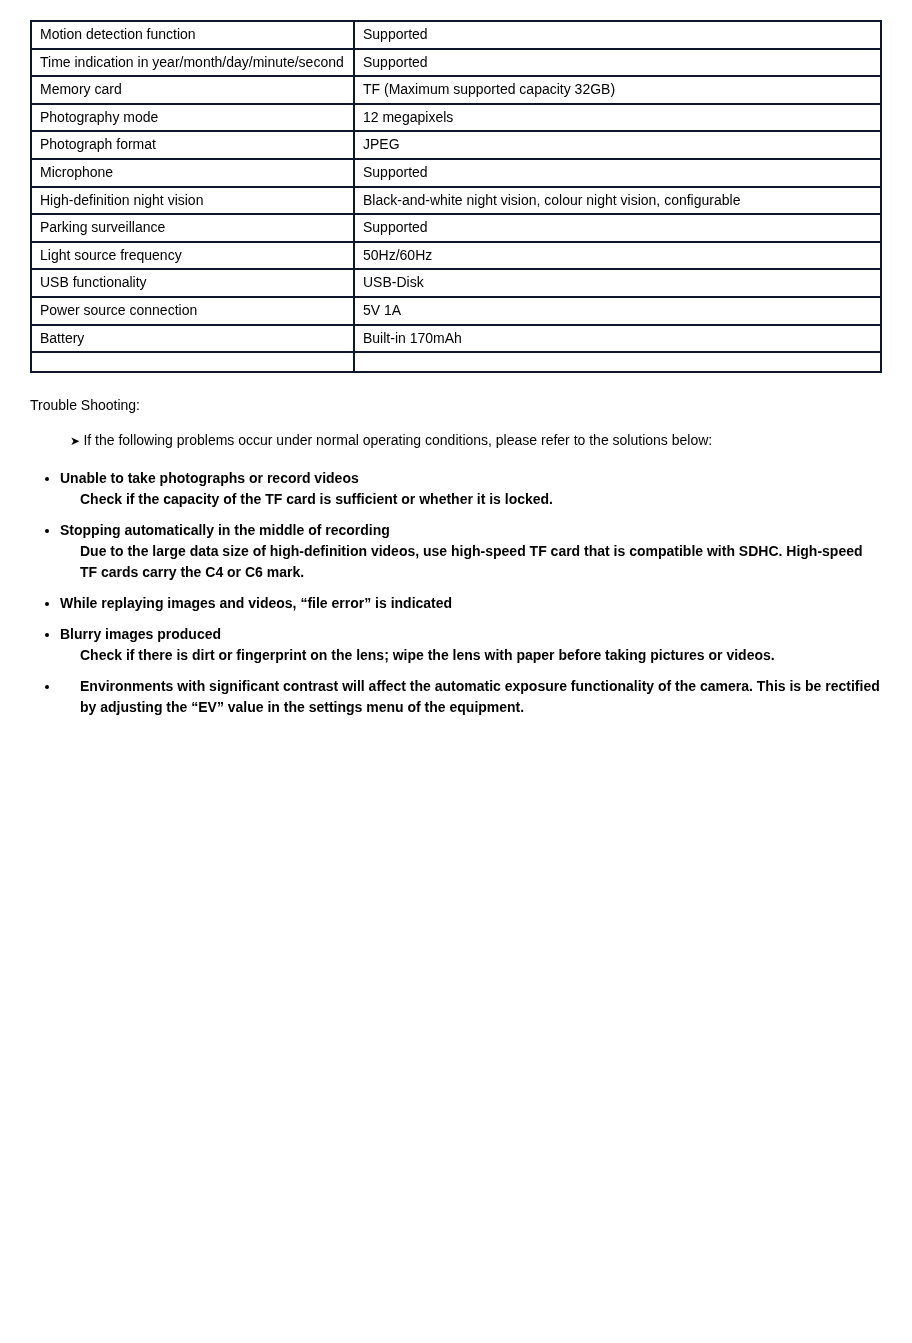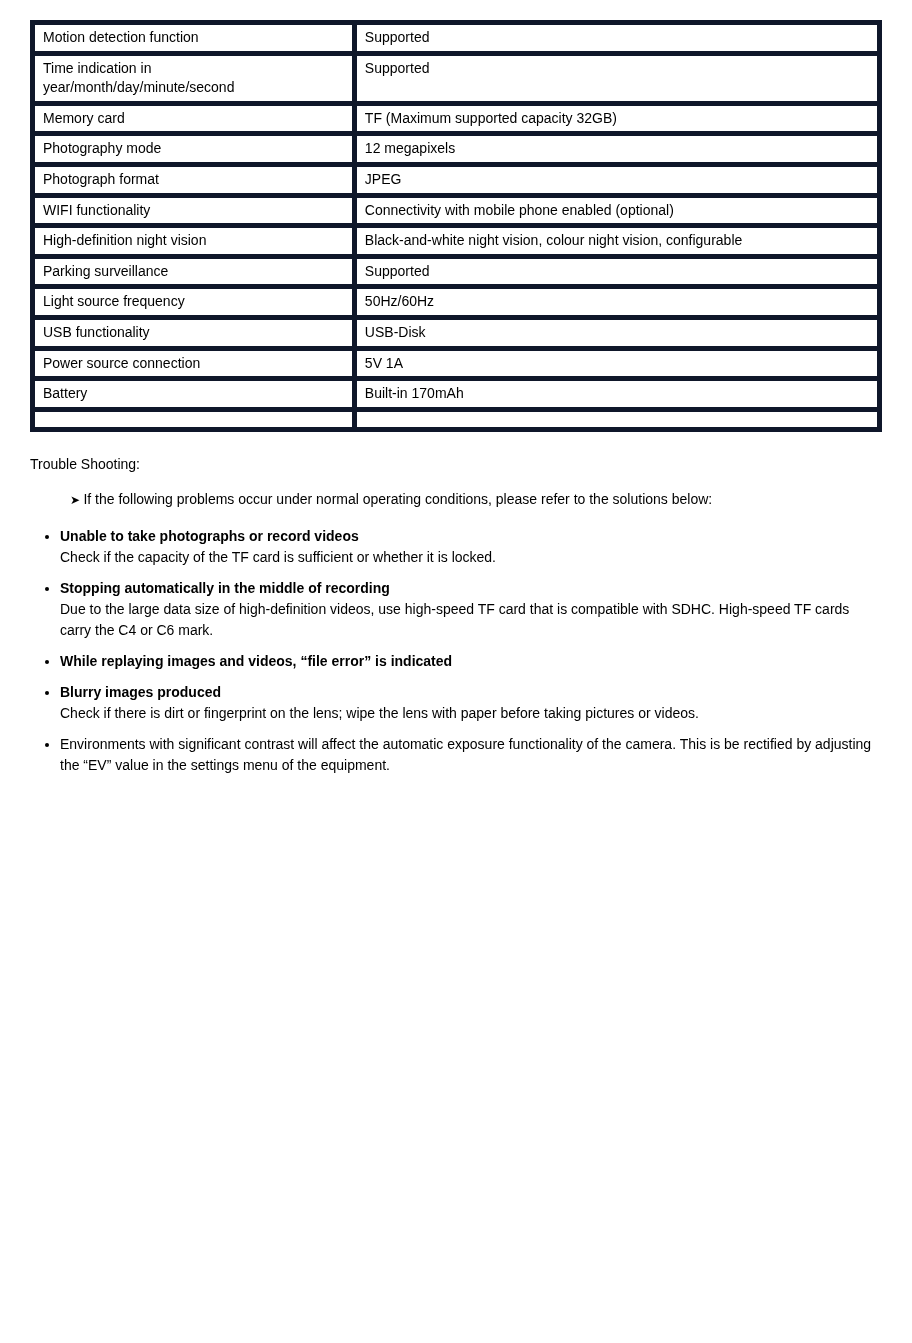--- a/index.html
+++ b/index.html
@@ -14,21 +14,21 @@
       color: #000;
       padding: 20px 30px;
       width: 912px;
     }
     .spec-table {
       width: 100%;
       border-collapse: collapse;
       margin-bottom: 20px;
     }
     .spec-table td {
-      border: 5px solid #0f172a;
+      border: 2px solid #0f172a;
       padding: 3px 8px;
       vertical-align: top;
       line-height: 1.4;
     }
     .spec-table td:first-child {
       width: 38%;
     }
     .spec-table td:last-child {
       width: 62%;
     }
@@ -58,22 +58,23 @@
       list-style: disc;
     }
     .bullet-list li {
       margin-bottom: 10px;
       line-height: 1.5;
     }
     .bullet-list li .item-title {
       font-weight: bold;
     }
     .bullet-list li .item-body {
-      font-weight: normal;
+      font-weight: bold;
       display: block;
+      margin-left: 20px;
     }
   </style>
 </head>
 <body>
 
 <table class="spec-table">
   <tbody id="spec-tbody">
       <tr>
         <td>Motion detection function</td>
         <td>Supported</td>
@@ -88,22 +89,22 @@
       </tr>
       <tr>
         <td>Photography mode</td>
         <td>12 megapixels</td>
       </tr>
       <tr>
         <td>Photograph format</td>
         <td>JPEG</td>
       </tr>
       <tr>
-        <td>WIFI functionality</td>
-        <td>Connectivity with mobile phone enabled (optional)</td>
+        <td>Microphone</td>
+        <td>Supported</td>
       </tr>
       <tr>
         <td>High-definition night vision</td>
         <td>Black-and-white night vision, colour night vision, configurable</td>
       </tr>
       <tr>
         <td>Parking surveillance</td>
         <td>Supported</td>
       </tr>
       <tr>

